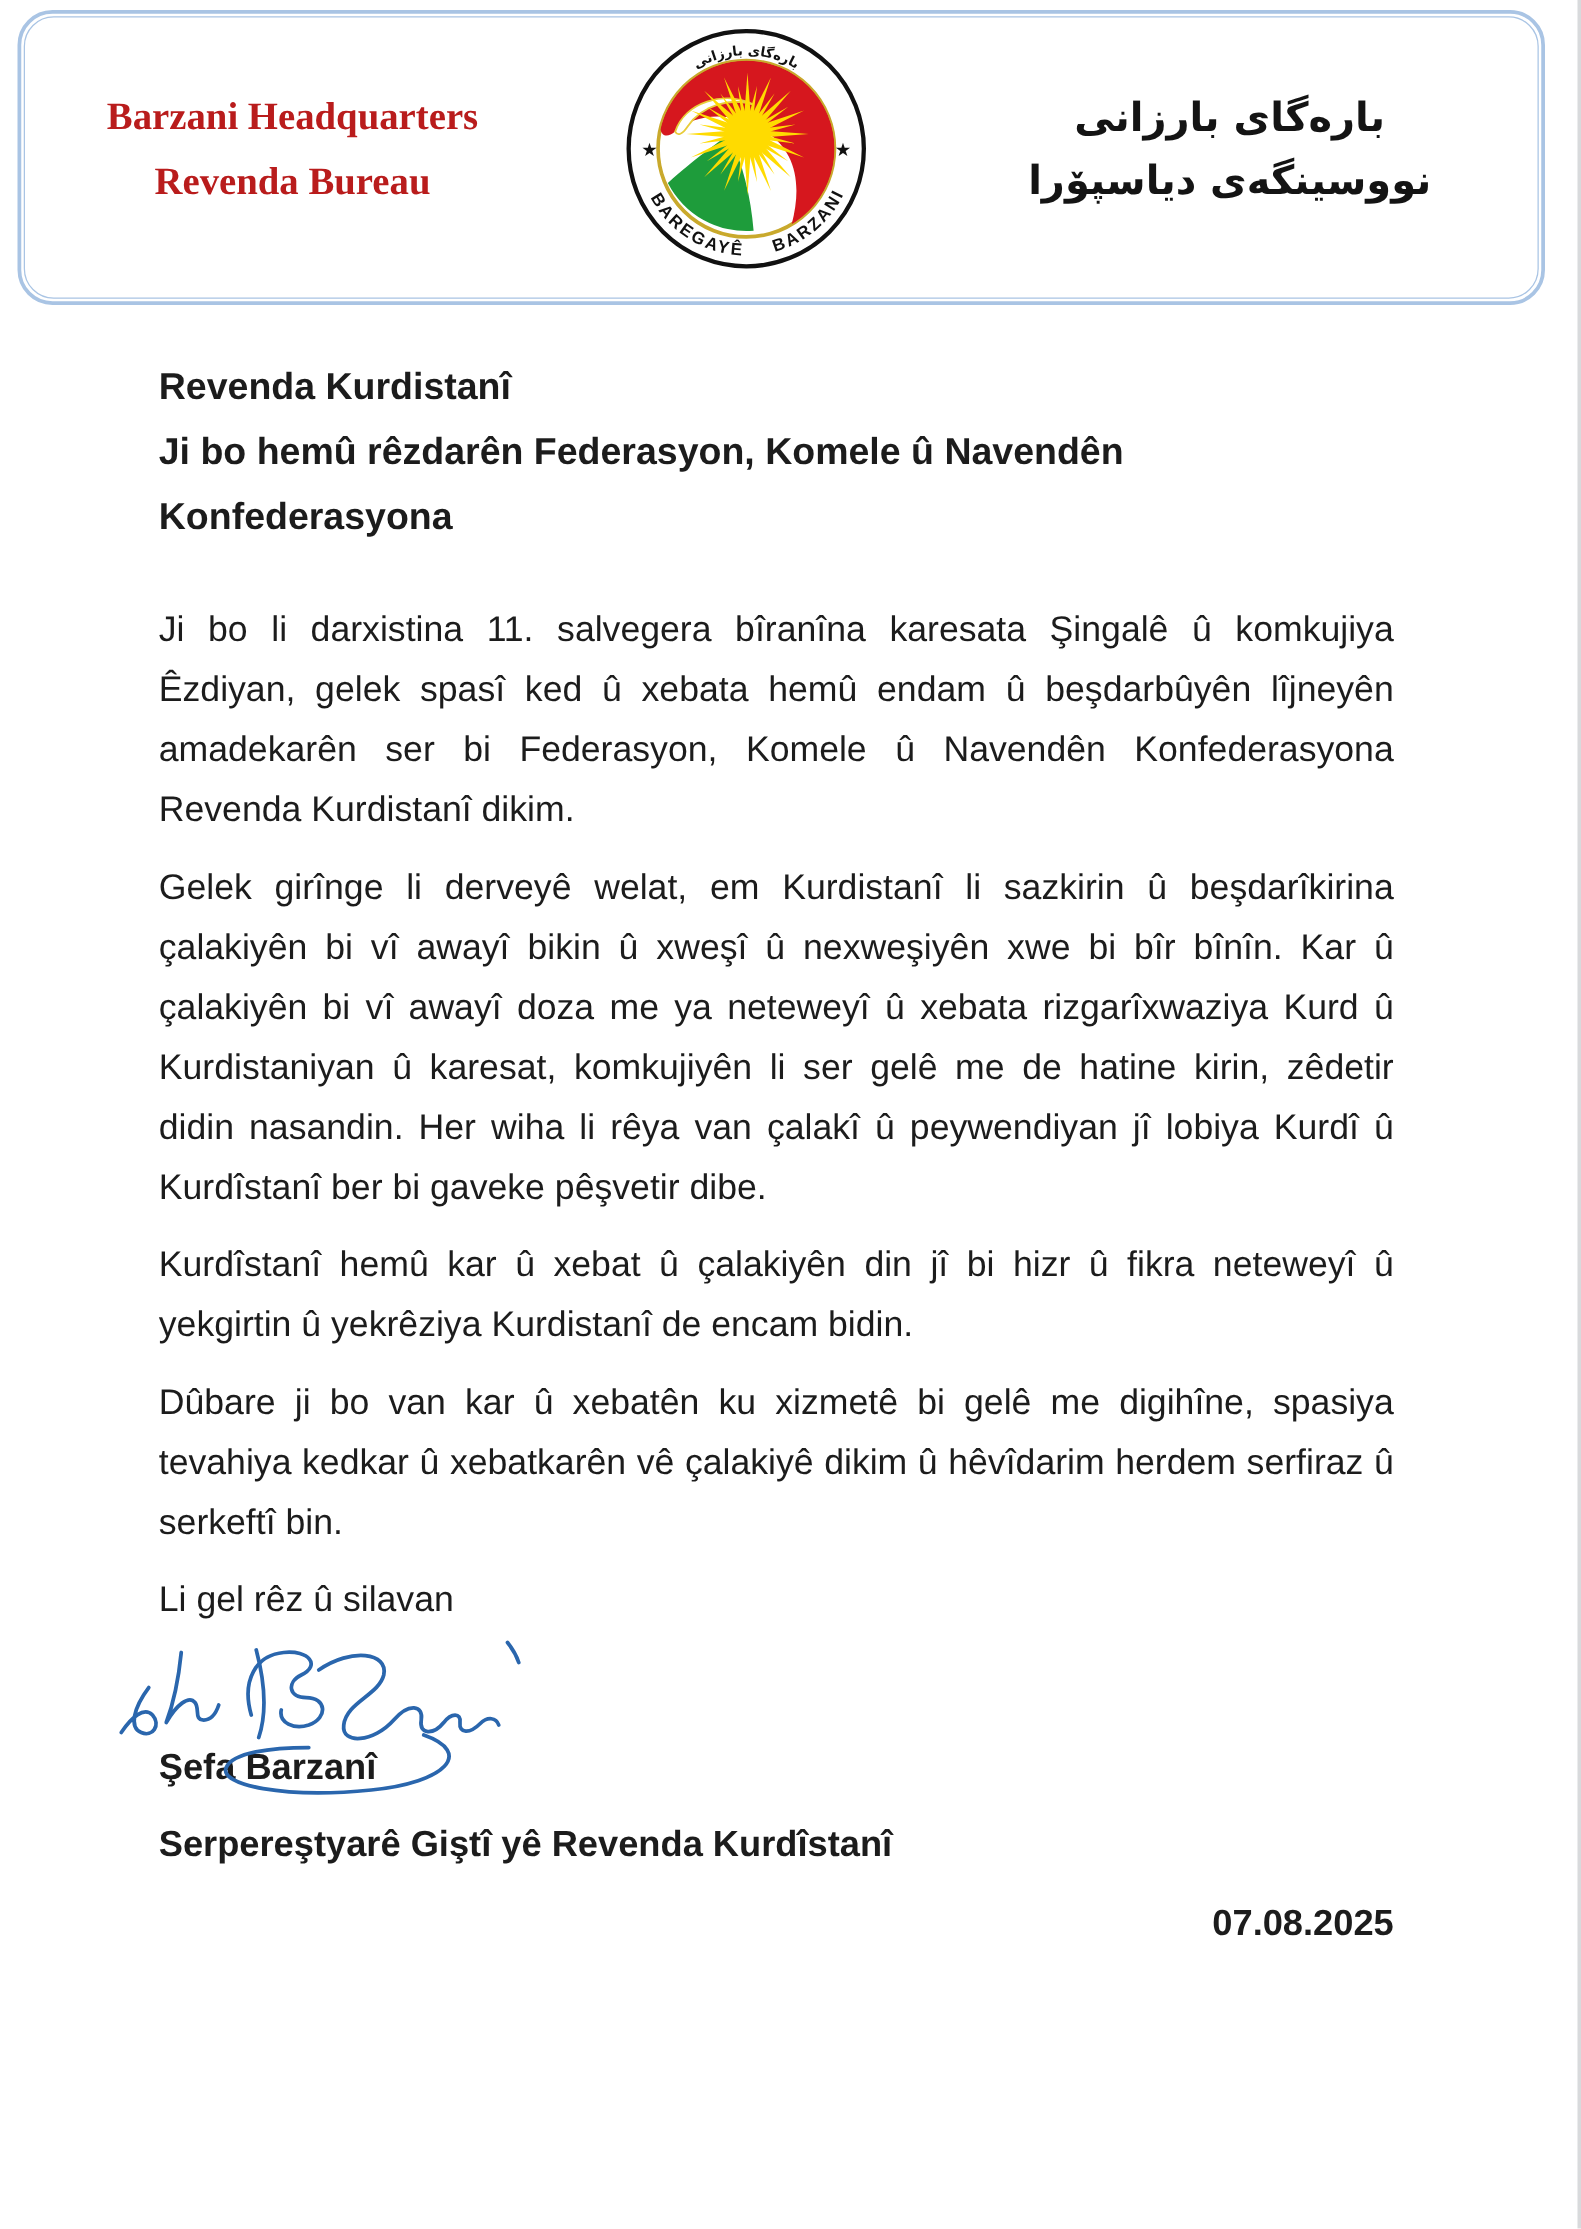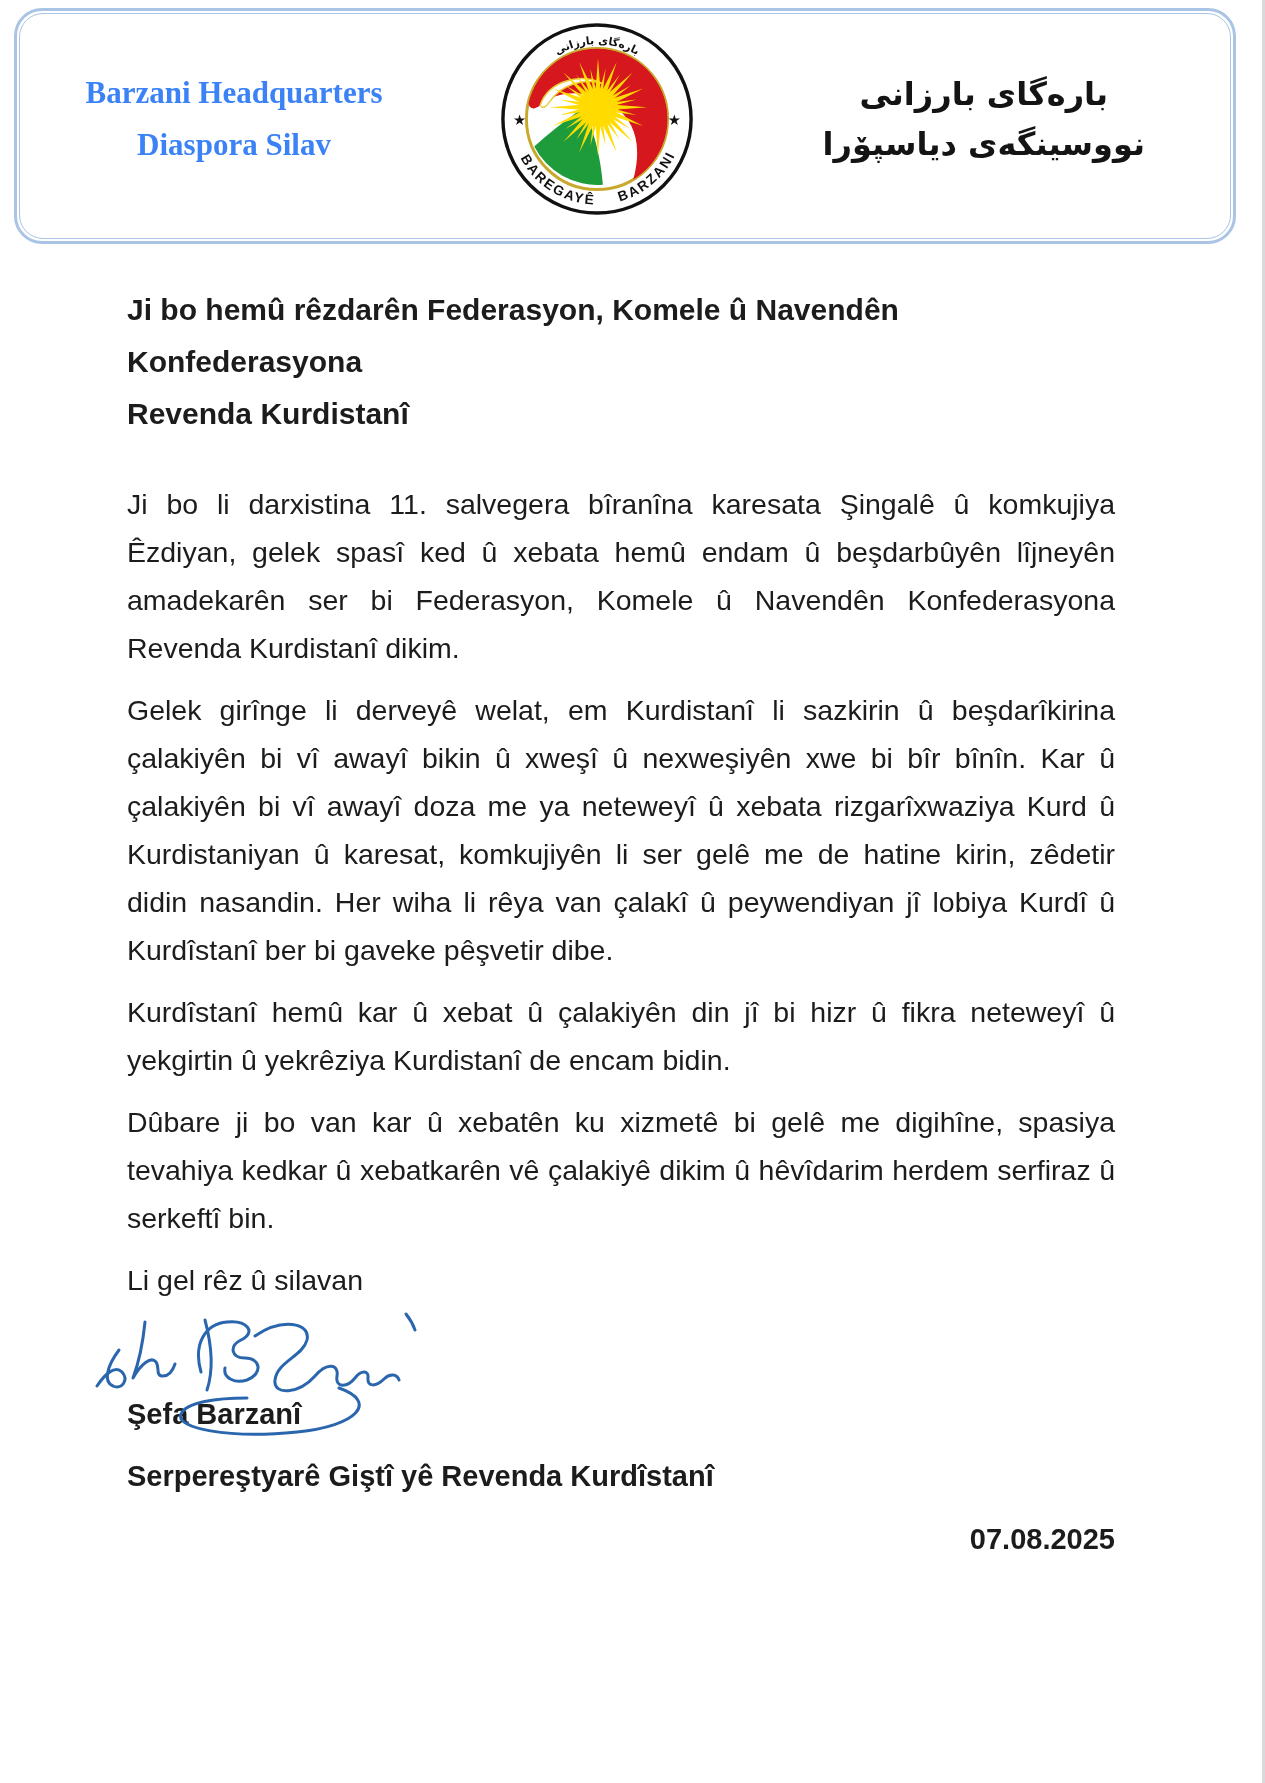--- a/index.html
+++ b/index.html
@@ -30,21 +30,21 @@
     content:""; position:absolute; inset:2px;
     border:1px solid #a9c4e4; border-radius:24px;
     pointer-events:none;
   }
   .header-inner {
     position:relative; height:216px; display:flex; align-items:center;
   }
   .h-left {
     width:330px; margin-left:52px; text-align:center;
     font-family:"Liberation Serif", serif; font-weight:700;
-    font-size:31px; line-height:52px; color:#3b82f6;
+    font-size:31px; line-height:52px; color:#b91c1c;
   }
   .h-logo { width:196px; height:196px; margin-left:100px; flex:0 0 auto; }
   .h-right {
     margin-left:auto; margin-right:88px; text-align:center;
     direction:rtl;
     font-family:"DejaVu Sans", sans-serif; font-weight:700;
     font-size:32px; line-height:50px; color:#141414;
   }
 
   
@@ -78,21 +78,21 @@
 <body>
 
 <div class="page">
 
   <div class="header-wrap">
     <div class="header-box">
       <div class="header-inner">
 
         <div class="h-left">
           <div>Barzani Headquarters</div>
-          <div>Diaspora Silav</div>
+          <div>Revenda Bureau</div>
         </div>
 
         <div class="h-logo">
           <svg viewBox="0 0 200 200" width="196" height="196">
             <defs>
               <clipPath id="disc">
                   <circle cx="100" cy="100" r="72"></circle>
                 </clipPath>
               <polygon id="rayL" points="101,38 97.2,88 104.8,88" fill="#FFDB00"></polygon>
               <polygon id="rayS" points="101,48 98,88 104,88" fill="#FFDB00"></polygon>
@@ -164,22 +164,22 @@
           <div>نووسینگەی دیاسپۆرا</div>
         </div>
 
       </div>
     </div>
   </div>
 
   <div class="letter">
 
     <div class="recipient-heading">
+      <div>Revenda Kurdistanî</div>
       <div>Ji bo hemû rêzdarên Federasyon, Komele û Navendên Konfederasyona</div>
-      <div>Revenda Kurdistanî</div>
     </div>
 
 
     <p class="body-par">Ji bo li darxistina 11. salvegera bîranîna karesata Şingalê û komkujiya Êzdiyan, gelek spasî ked û xebata hemû endam û beşdarbûyên lîjneyên amadekarên ser bi Federasyon, Komele û Navendên Konfederasyona Revenda Kurdistanî dikim.</p>
     <p class="body-par">Gelek girînge li derveyê welat, em Kurdistanî li sazkirin û beşdarîkirina çalakiyên bi vî awayî bikin û xweşî û nexweşiyên xwe bi bîr bînîn. Kar û çalakiyên bi vî awayî doza me ya neteweyî û xebata rizgarîxwaziya Kurd û Kurdistaniyan û karesat, komkujiyên li ser gelê me de hatine kirin, zêdetir didin nasandin. Her wiha li rêya van çalakî û peywendiyan jî lobiya Kurdî û Kurdîstanî ber bi gaveke pêşvetir dibe.</p>
     <p class="body-par">Kurdîstanî hemû kar û xebat û çalakiyên din jî bi hizr û fikra neteweyî û yekgirtin û yekrêziya Kurdistanî de encam bidin.</p>
     <p class="body-par">Dûbare ji bo van kar û xebatên ku xizmetê bi gelê me digihîne, spasiya tevahiya kedkar û xebatkarên vê çalakiyê dikim û hêvîdarim herdem serfiraz û serkeftî bin.</p>
 
     <div class="closing">Li gel rêz û silavan</div>
 

